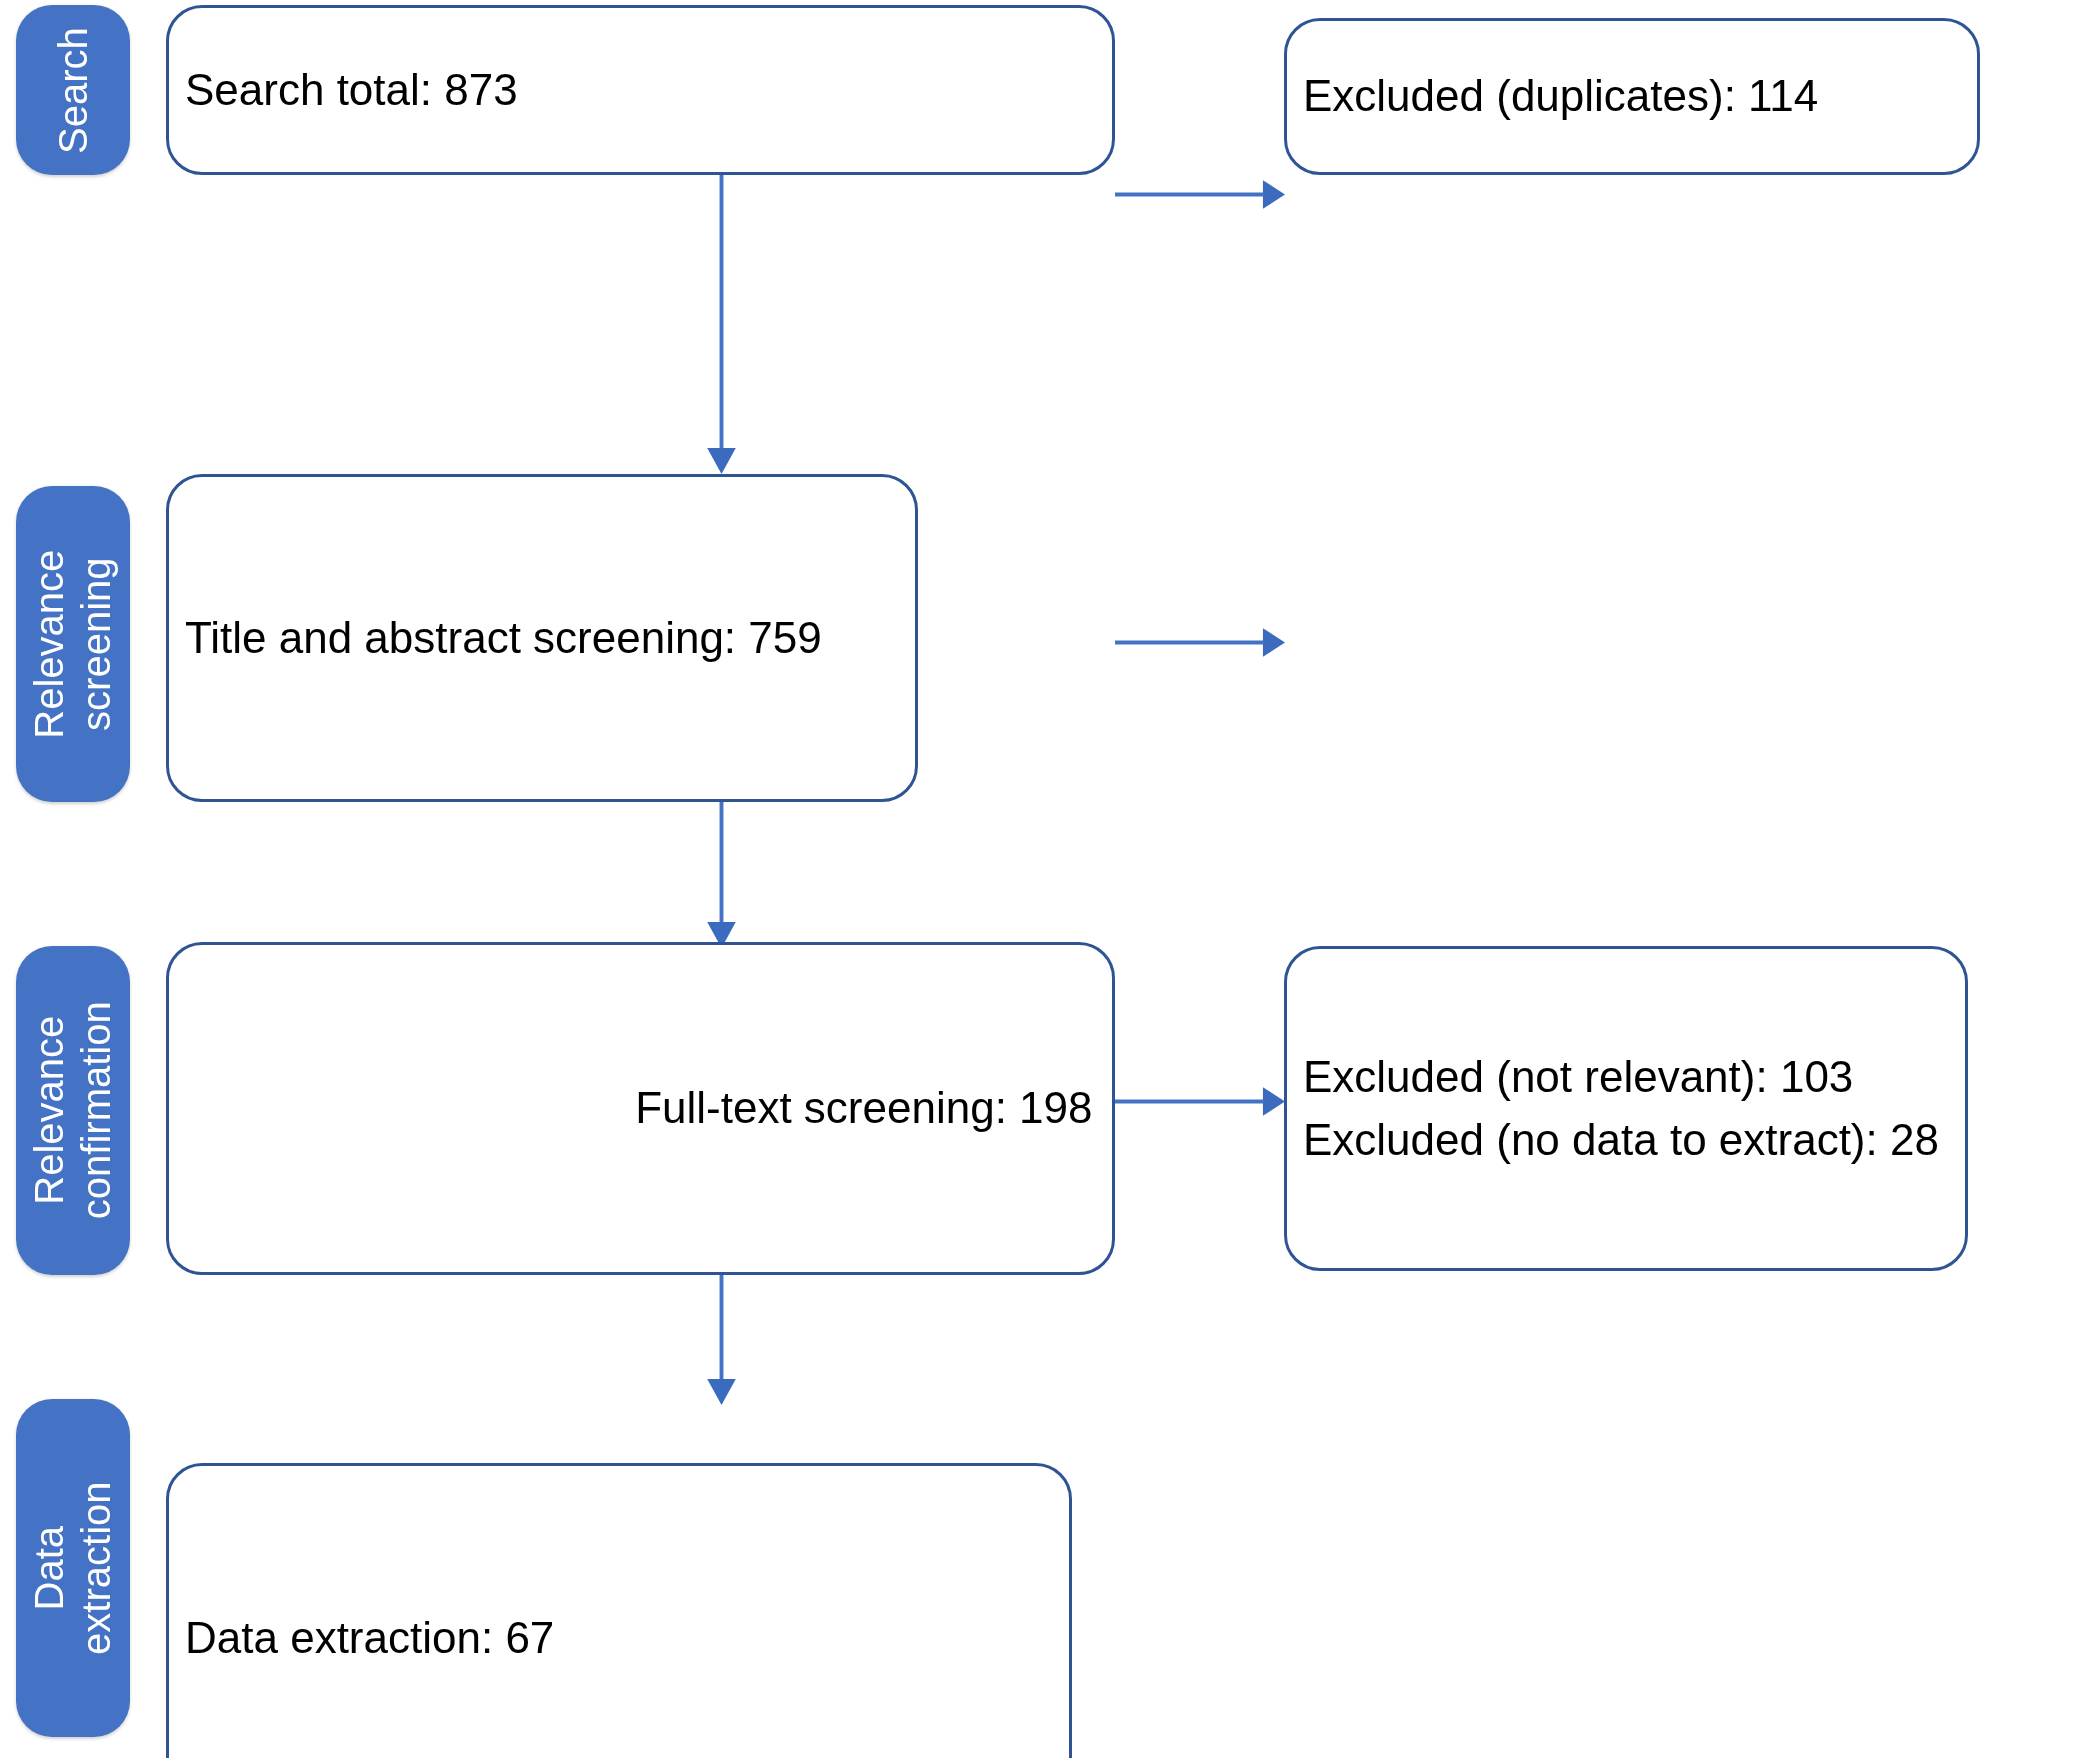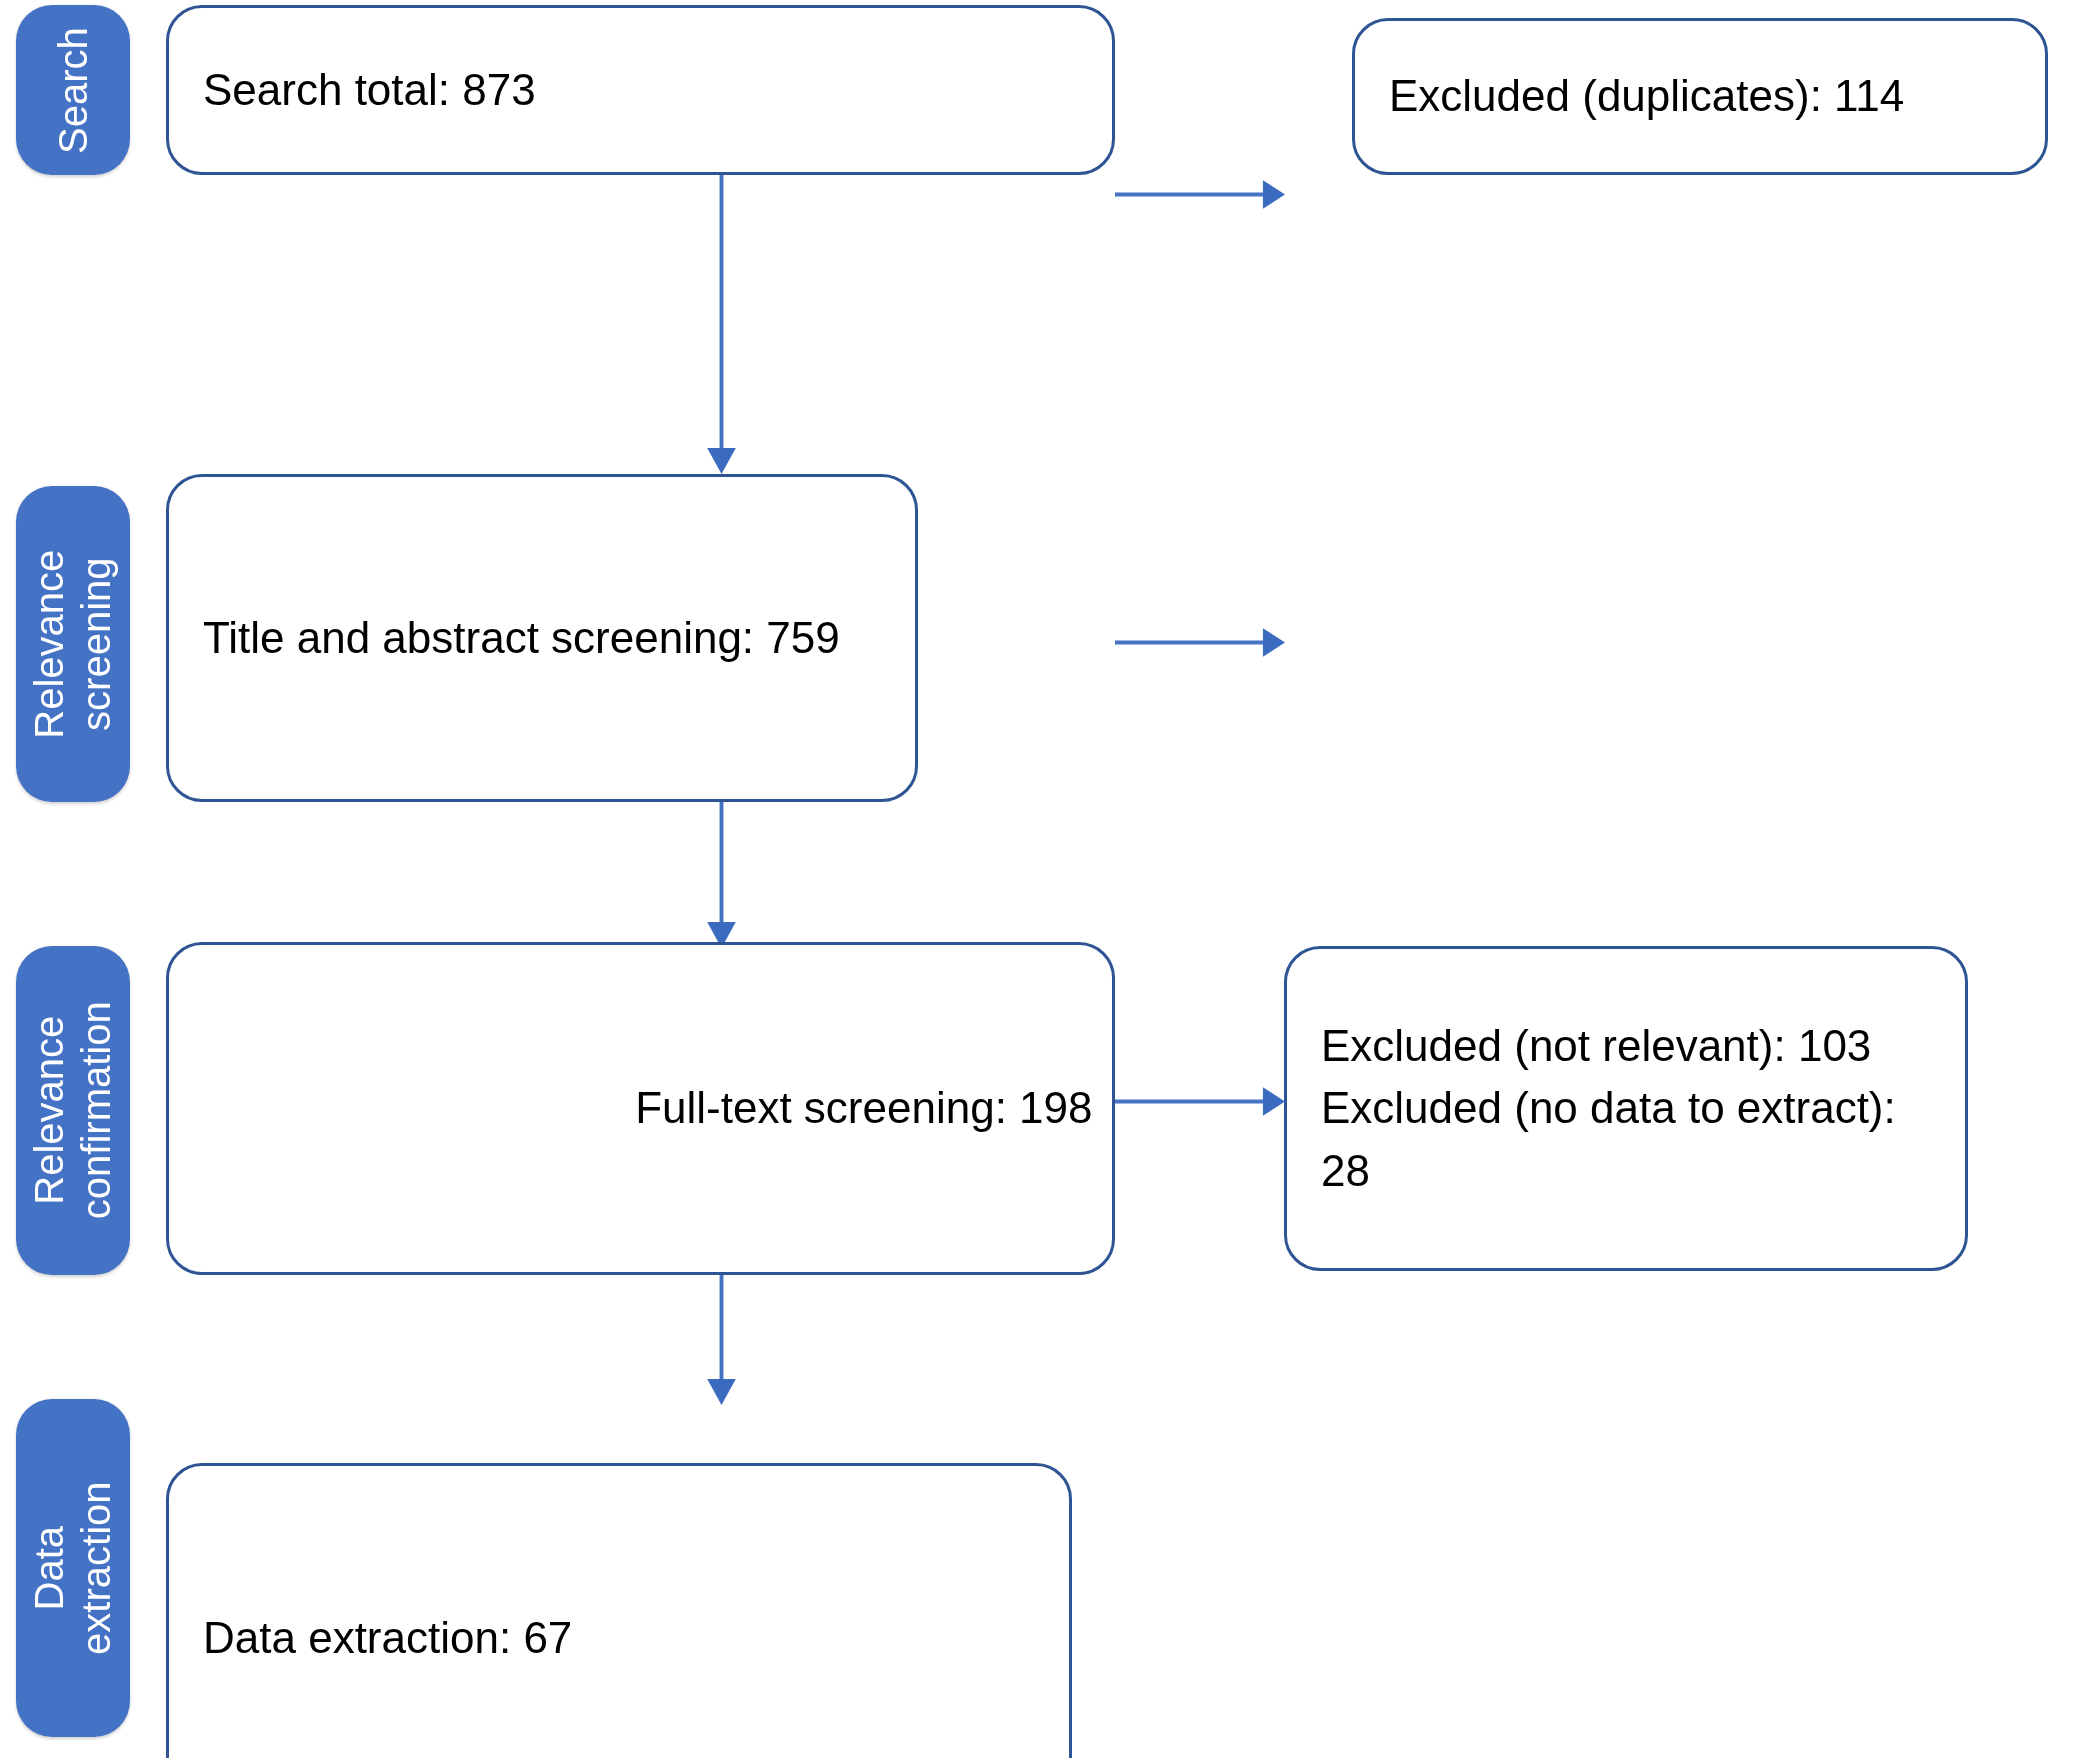--- a/index.html
+++ b/index.html
@@ -43,21 +43,21 @@
   .flow-box {
     position: absolute;
     background: #ffffff;
     border: 3.2px solid #2E5494;
     border-radius: 36px;
     display: flex;
     align-items: center;
     box-sizing: border-box;
   }
   .flow-box-text {
-    padding-left: 34px;
+    padding-left: 16px;
     padding-right: 19.5px;
     font-size: 44px;
     line-height: 1.42;
     color: #000000;
     white-space: pre-line;
     text-align: left;
   }
 
   
   .conn {
@@ -74,21 +74,21 @@
 <div id="canvas">
 
   <div class="stage-chip" style="left:16.2px; top:5.2px; width:114px; height:170px;">
     <span class="stage-chip-text">Search</span>
   </div>
 
   <div class="flow-box" style="left:166px; top:5.2px; width:949px; height:170px;">
     <span class="flow-box-text">Search total: 873</span>
   </div>
 
-  <div class="flow-box" style="left:1352px; top:18px; width:696px; height:157px;">
+  <div class="flow-box" style="left:1284px; top:18px; width:696px; height:157px;">
     <span class="flow-box-text">Excluded (duplicates): 114</span>
   </div>
 
   <div class="conn" style="left:1115px; top:175px; width:170px; height:39px;">
     <svg width="170" height="39" viewBox="0 0 262 60" aria-hidden="true">
       <line x1="0" y1="30" x2="228" y2="30" stroke="#4472C4" stroke-width="6"></line>
       <polygon points="228,8 262,30 228,52" fill="#3B6BBF"></polygon>
     </svg>
   </div>
 

